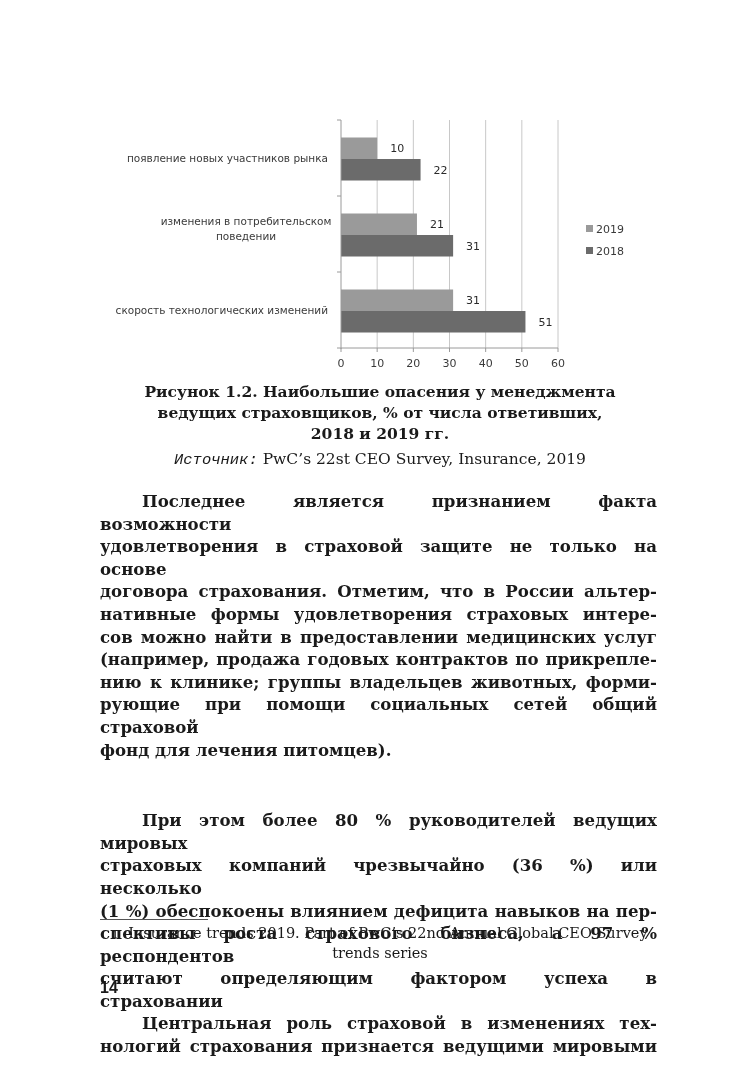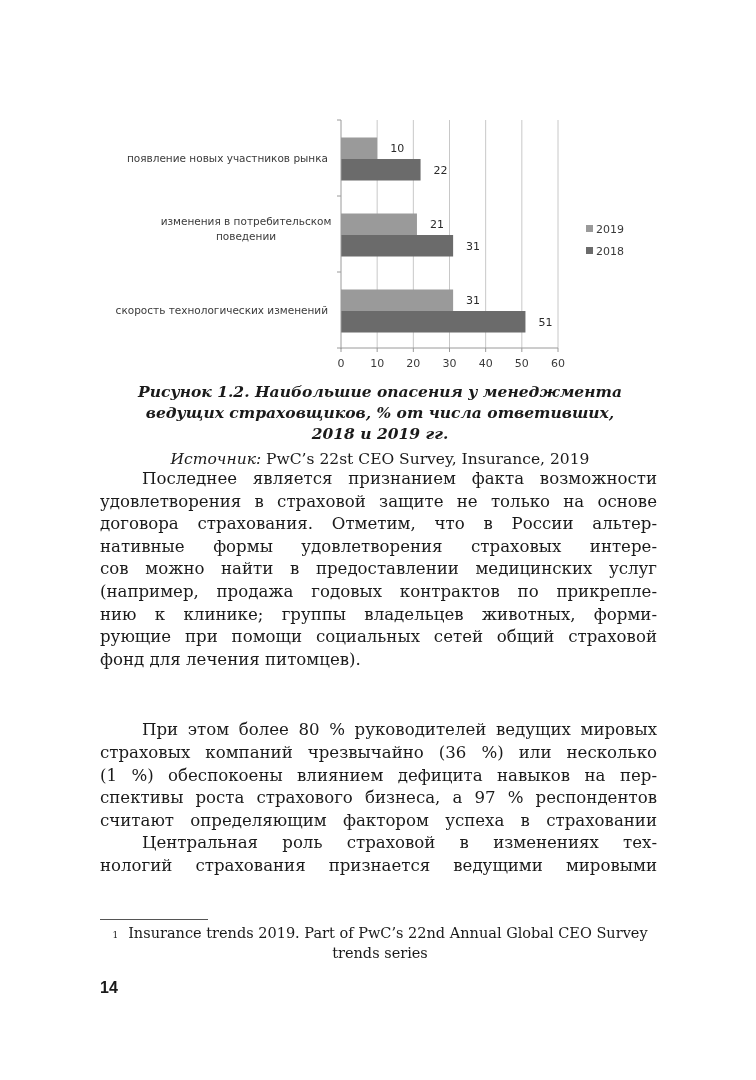--- a/index.html
+++ b/index.html
@@ -3,23 +3,23 @@
 <meta charset="utf-8">
 <style>
   html, body { margin: 0; padding: 0; background: #ffffff; }
   body { width: 756px; height: 1080px; position: relative; overflow: hidden; color: #1a1a1a; }
   #chart { position: absolute; left: 0; top: 0; }
   .cat-label { font-family: "DejaVu Sans", sans-serif; font-size: 10.5px; fill: #3a3a3a; }
   .tick-label { font-family: "DejaVu Sans", sans-serif; font-size: 11px; fill: #3a3a3a; }
   .data-label { font-family: "DejaVu Sans", sans-serif; font-size: 11px; fill: #2a2a2a; }
   .legend-text { font-family: "DejaVu Sans", sans-serif; font-size: 11px; fill: #3a3a3a; }
   .caption { position: absolute; left: 100px; width: 560px; text-align: center; font-family: "DejaVu Serif", serif; }
-  .caption-title { top: 381px; font-size: 15.5px; font-weight: bold; font-style: italic; line-height: 21px; }
+  .caption-title { top: 381px; font-size: 15.5px; font-weight: bold; line-height: 21px; }
   .caption-source { top: 449px; font-size: 15.5px; line-height: 21px; }
-  .caption-source .src-label { font-style: italic; }
+  .caption-source .src-label { font-style: italic; font-family: Liberation Mono, monospace; }
   .body-text { position: absolute; left: 100px; width: 557px; font-family: "DejaVu Serif", serif; font-size: 16.6px; line-height: 22.6px; text-align: justify; }
   .body-text p { margin: 0; text-indent: 42px; text-align-last: left; }
   .body-text p span.line { display: block; text-align: justify; text-align-last: justify; }
   .body-text p span.line.last { text-align-last: left; }
   .body-text p span.line.first { text-indent: 42px; }
   .fn-rule { position: absolute; left: 100px; top: 919px; width: 108px; height: 0; border-top: 1px solid #555; }
   .footnote { position: absolute; left: 100px; top: 923px; width: 560px; font-family: "DejaVu Serif", serif; font-size: 14.5px; line-height: 20px; text-align: center; }
   .footnote sup { font-size: 9px; vertical-align: top; margin-right: 10px; position: relative; top: 2px; }
   .page-number { position: absolute; left: 100px; top: 979px; font-family: Liberation Sans, sans-serif; font-weight: bold; font-size: 16px; }
 </style>
@@ -90,21 +90,21 @@
 
 <div class="caption caption-title">
   <div>Рисунок 1.2. Наибольшие опасения у менеджмента</div>
   <div>ведущих страховщиков, % от числа ответивших,</div>
   <div>2018 и 2019 гг.</div>
 </div>
 <div class="caption caption-source">
   <span class="src-label">Источник:</span><span> PwC’s 22st CEO Survey, Insurance, 2019</span>
 </div>
 
-<div class="body-text" id="body-text" style="top:468px;">
+<div class="body-text" id="body-text" style="top:490px;font-weight:bold;">
     <p style="text-indent: 0px;">
       <span class="line first">Последнее является признанием факта возможности</span>
       <span class="line">удовлетворения в страховой защите не только на основе</span>
       <span class="line">договора страхования. Отметим, что в России альтер-</span>
       <span class="line">нативные формы удовлетворения страховых интере-</span>
       <span class="line">сов можно найти в предоставлении медицинских услуг</span>
       <span class="line">(например, продажа годовых контрактов по прикрепле-</span>
       <span class="line">нию к клинике; группы владельцев животных, форми-</span>
       <span class="line">рующие при помощи социальных сетей общий страховой</span>
       <span class="line last">фонд для лечения питомцев).</span>

